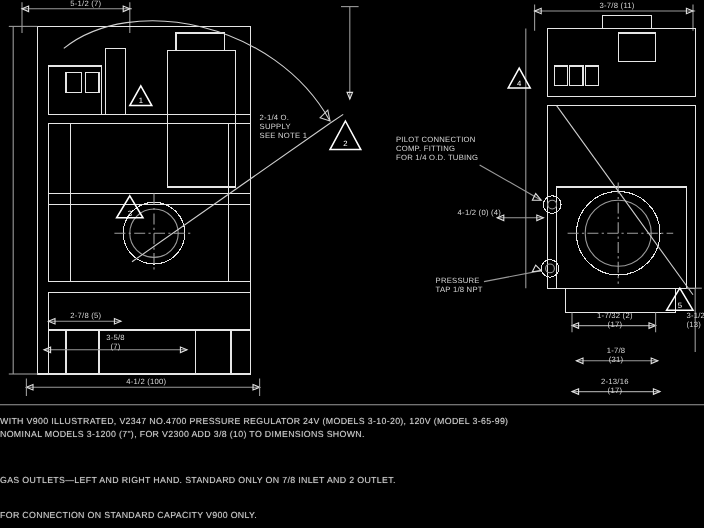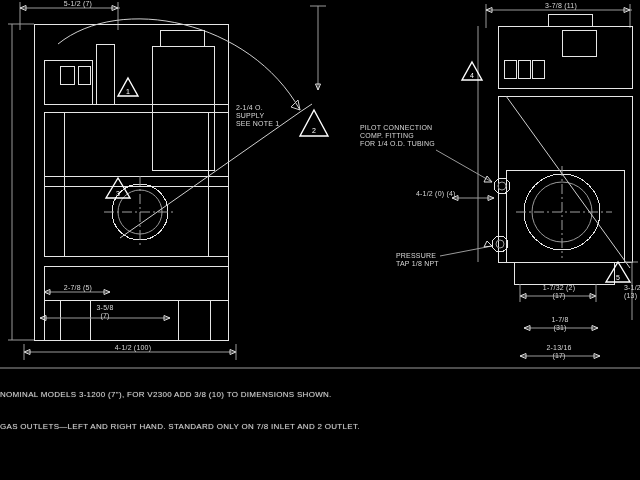--- a/index.html
+++ b/index.html
@@ -230,16 +230,18 @@
 
   <div class="lbl c" style="left:532px;top:316px;width:56px;white-space:pre;">1-7/8
 (31)</div>
 
   <div class="lbl c" style="left:528px;top:344px;width:62px;white-space:pre;">2-13/16
 (17)</div>
 
   <div class="lbl" style="left:624px;top:284px;white-space:pre;">3-1/2
 (13)</div>
 
+  <div class="lbl note blur" style="left:0px;top:378px;">WITH V900 ILLUSTRATED, V2347 NO.4700 PRESSURE REGULATOR 24V (MODELS 3-10-20), 120V (MODEL 3-65-99)</div>
   <div class="lbl note blur" style="left:0px;top:390px;">NOMINAL MODELS 3-1200 (7"), FOR V2300 ADD 3/8 (10) TO DIMENSIONS SHOWN.</div>
-  <div class="lbl note blur" style="left:0px;top:422px;">GAS OUTLETS—LEFT AND RIGHT HAND. STANDARD ONLY ON 7/8 INLET AND 2 OUTLET.</div>
+  <div class="lbl note blur" style="left:0px;top:432px;">GAS OUTLETS—LEFT AND RIGHT HAND. STANDARD ONLY ON 7/8 INLET AND 2 OUTLET.</div>
+  <div class="lbl note blur" style="left:0px;top:464px;">FOR CONNECTION ON STANDARD CAPACITY V900 ONLY.</div>
 
 </div>
 
 </body></html>

